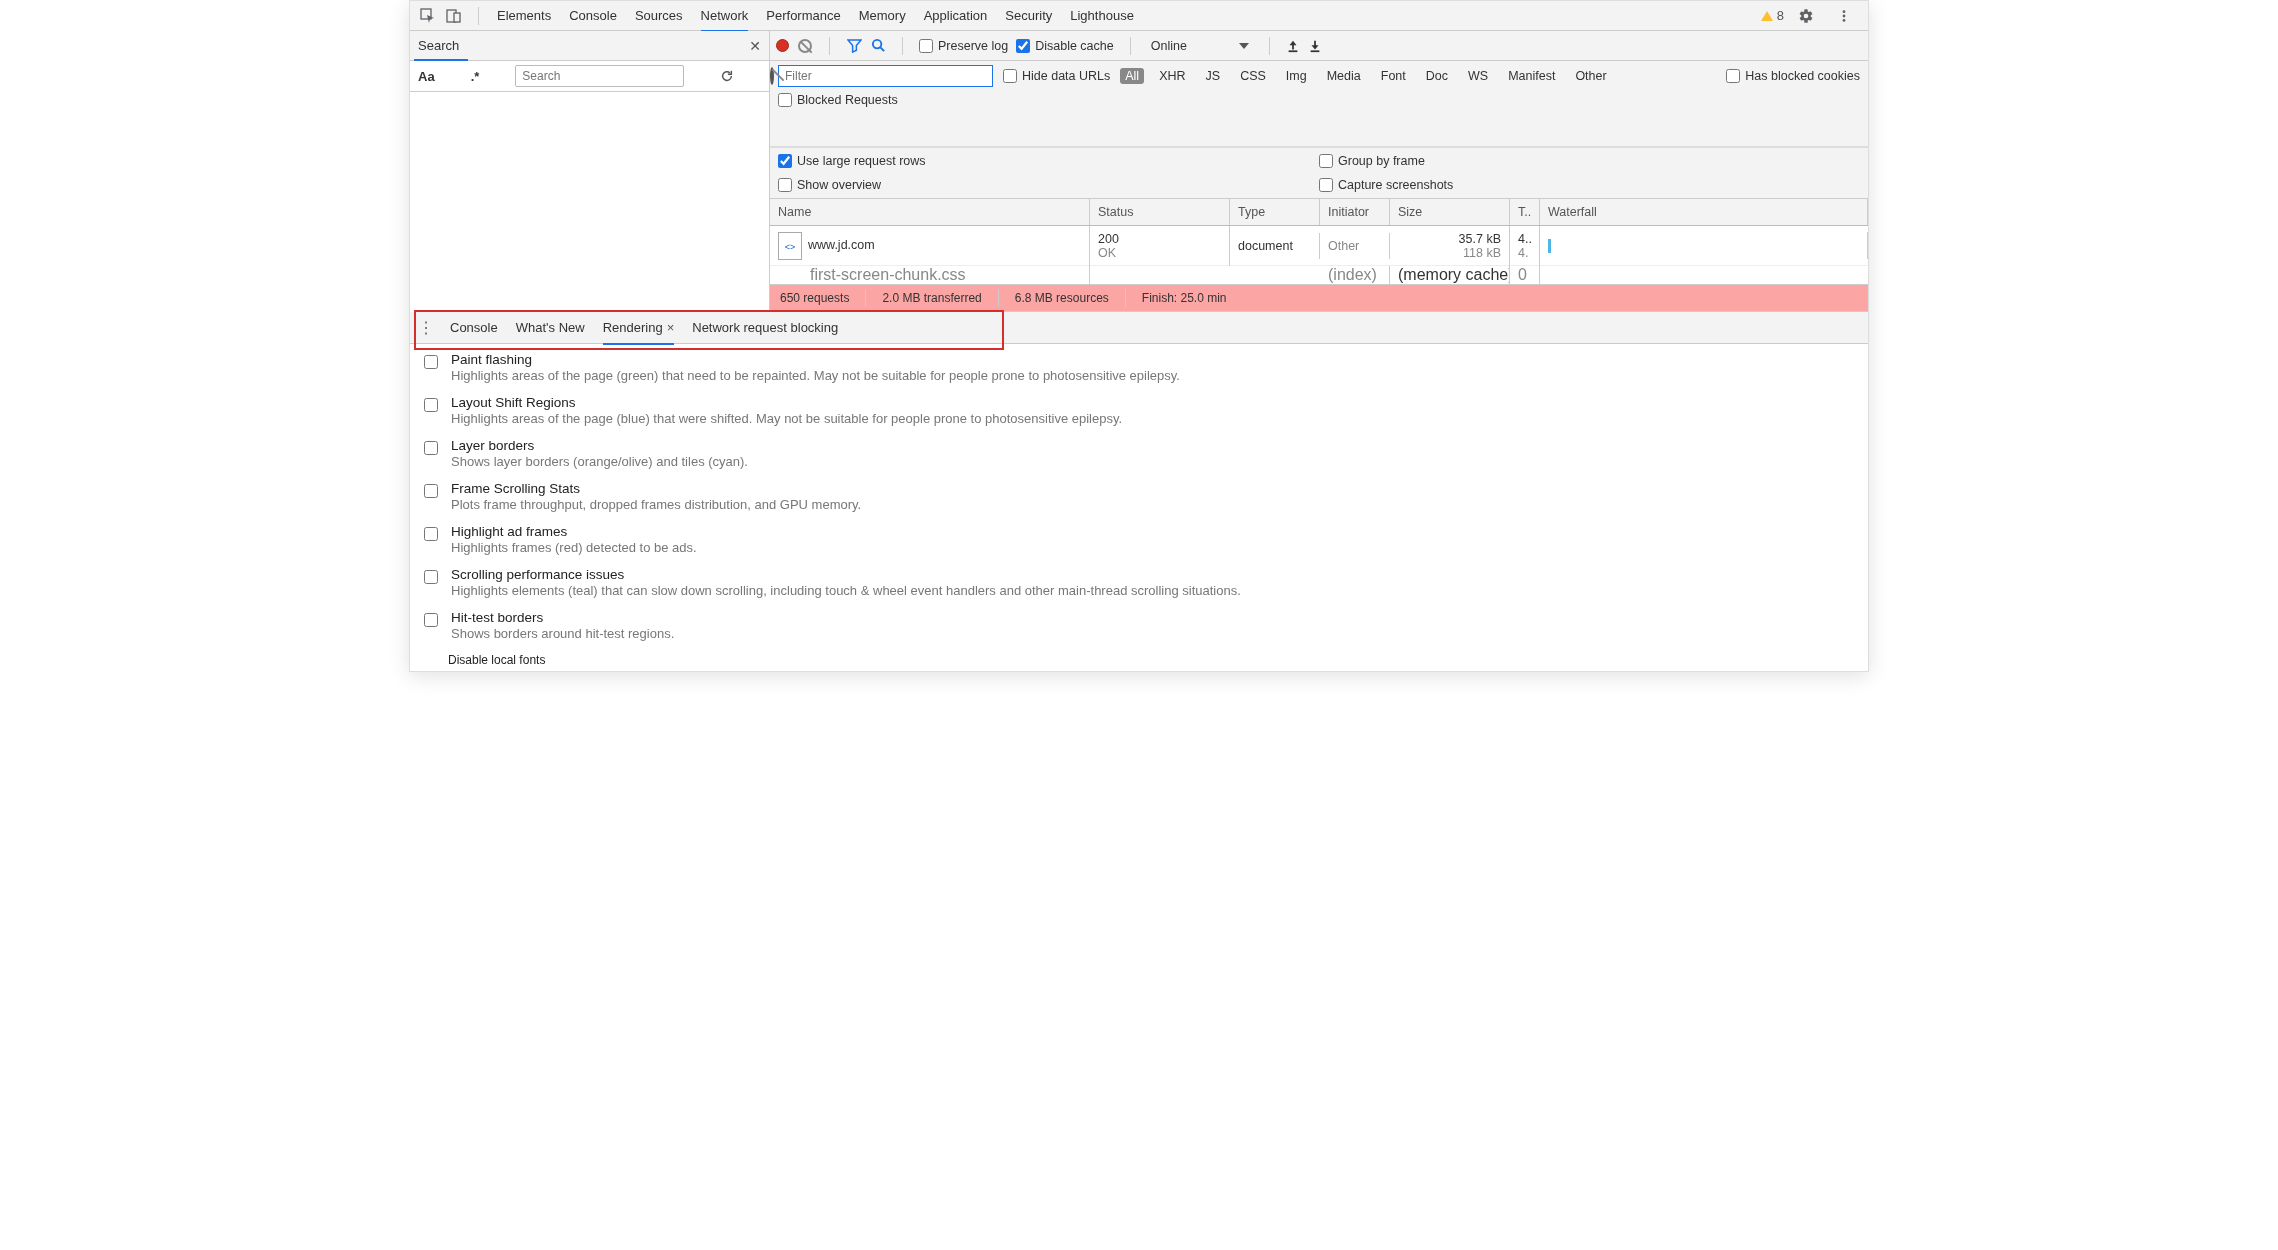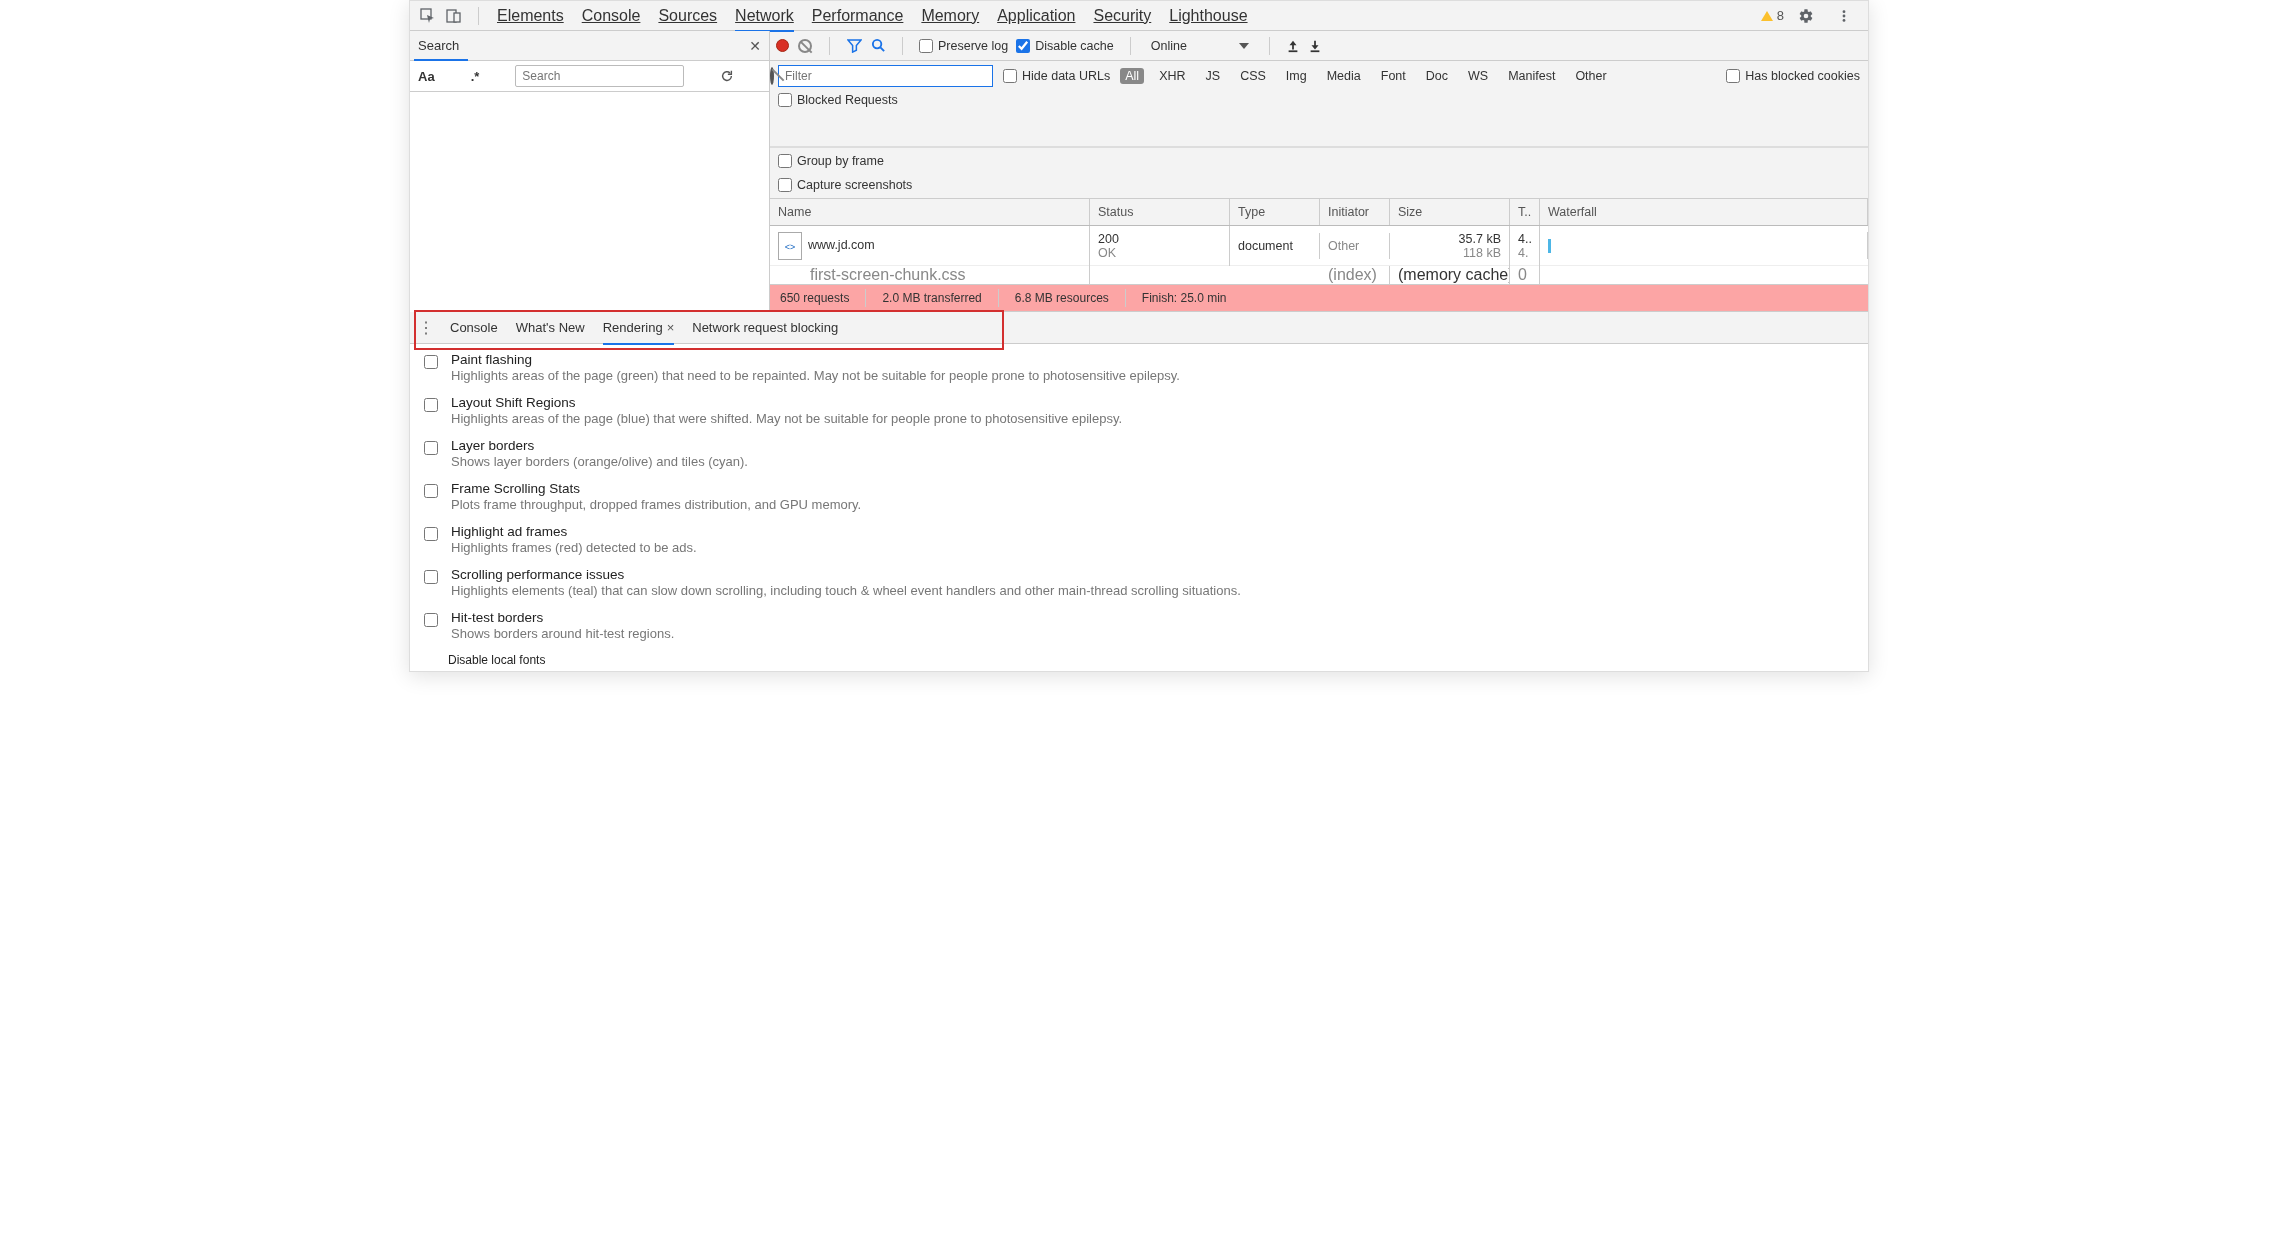--- a/index.html
+++ b/index.html
@@ -20,21 +20,21 @@
   .tabs-bar {
     height: 30px;
     background: #f3f3f3;
     border-bottom: 1px solid #ccc;
     display: flex;
     align-items: center;
     padding: 0 8px;
   }
   .tabs-bar .icon-btn { width: 20px; height: 20px; display: flex; align-items:center; justify-content:center; color:#5f6368; margin-right: 6px; cursor:pointer; }
   .tabs-bar .tabs { display:flex; gap: 18px; margin-left: 10px; flex:1; }
-  .tab { color:#333; height:30px; line-height:30px; cursor:pointer; position:relative; font-size: 16px; text-decoration: underline; }
+  .tab { color:#333; height:30px; line-height:30px; cursor:pointer; position:relative; font-size: 13px; }
   .tab.active { color:#333; }
   .tab.active::after { content:""; position:absolute; left:0; right:0; bottom:-1px; height:2px; background:#1a73e8; }
   .right-icons { display:flex; align-items:center; gap:12px; margin-left:auto; }
   .warn-chip { display:flex; align-items:center; gap:4px; font-size:13px; color:#555;}
   .warn-triangle { width:0;height:0;border-left:6px solid transparent;border-right:6px solid transparent;border-bottom:10px solid #fbc02d;}
 
   
   .second-row { display:flex; border-bottom:1px solid #ccc; height:30px; }
   .search-panel-head { width:360px; display:flex; align-items:center; padding:0 8px; background:#f3f3f3; border-right:1px solid #ccc; position:relative;}
   .search-panel-head .title { font-size:13px; flex:1; }
@@ -252,20 +252,30 @@
         <label class="inline">
           <input type="checkbox" style="">
           <span>Blocked Requests</span>
         </label>
       </div>
     </div>
 
     <div class="filter-options">
       <div class="col">
         <label class="inline">
+          <input type="checkbox" checked="" style="">
+          <span>Use large request rows</span>
+        </label>
+        <label class="inline">
+          <input type="checkbox" style="">
+          <span>Show overview</span>
+        </label>
+      </div>
+      <div class="col">
+        <label class="inline">
           <input type="checkbox" style="">
           <span>Group by frame</span>
         </label>
         <label class="inline">
           <input type="checkbox" style="">
           <span>Capture screenshots</span>
         </label>
       </div>
     </div>
 

